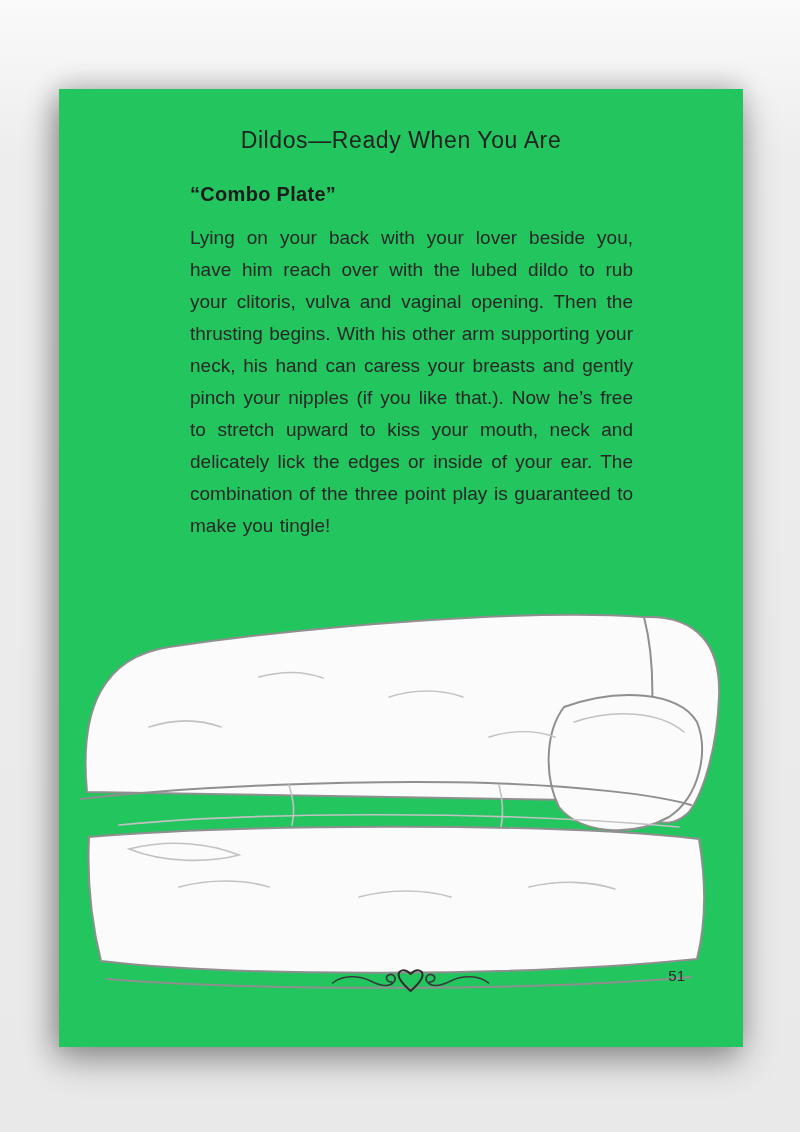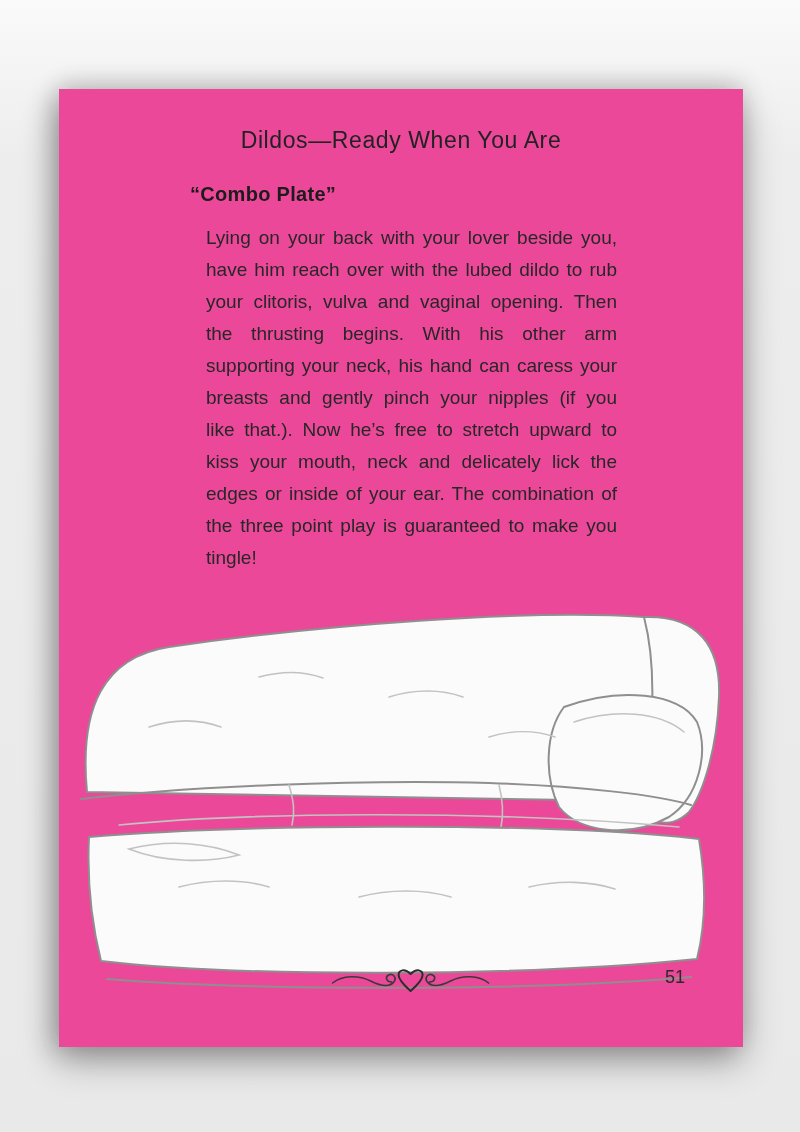--- a/index.html
+++ b/index.html
@@ -12,21 +12,21 @@
     overflow: hidden;
   }
   .stage { position: relative; width: 800px; height: 1132px; }
 
   .page {
     position: absolute;
     left: 59px;
     top: 89px;
     width: 684px;
     height: 958px;
-    background: #ec4899;
+    background: #22c55e;
     box-shadow: 0 14px 34px rgba(0,0,0,0.30),
                 0 -8px 22px rgba(0,0,0,0.12),
                 -10px 8px 24px rgba(0,0,0,0.14);
   }
 
   .running-head {
     position: absolute;
     top: 38px;
     left: 0;
     width: 100%;
@@ -50,21 +50,21 @@
     letter-spacing: 0.3px;
     color: #1c1c1c;
     margin: 16px 0 16px 0;
   }
 
   .body-text {
     font-size: 19px;
     line-height: 32px;
     text-align: justify;
     color: #272727;
-    margin: 16px;
+    margin: 0;
     word-spacing: 1px;
   }
 
   .illustration {
     position: absolute;
     left: 0px;
     top: 498px;
     width: 684px;
     height: 425px;
   }
@@ -82,21 +82,21 @@
     left: 50%;
     top: 0;
     transform: translateX(-44%);
     width: 160px;
     height: 32px;
   }
   .page-number {
     position: absolute;
     right: 58px;
     top: 2px;
-    font-size: 18px;
+    font-size: 15px;
     color: #2a2a2a;
   }
 
   .sketch-stroke { fill: none; stroke: #8f8f8f; stroke-width: 2; stroke-linecap: round; }
   .sketch-soft   { fill: none; stroke: #c2c2c2; stroke-width: 1.6; stroke-linecap: round; }
   .sketch-fill   { fill: #fbfbfb; stroke: #8f8f8f; stroke-width: 2; }
   .sketch-shade  { fill: #f1f1f1; stroke: none; }
 </style>
 </head>
 <body>

